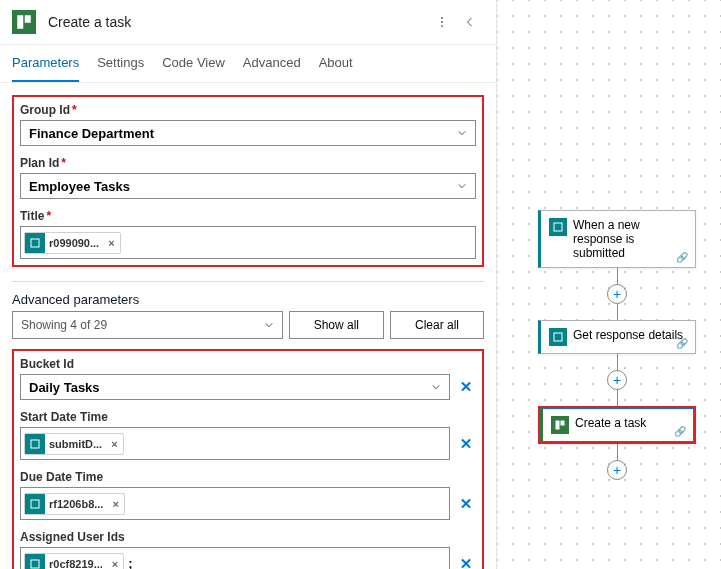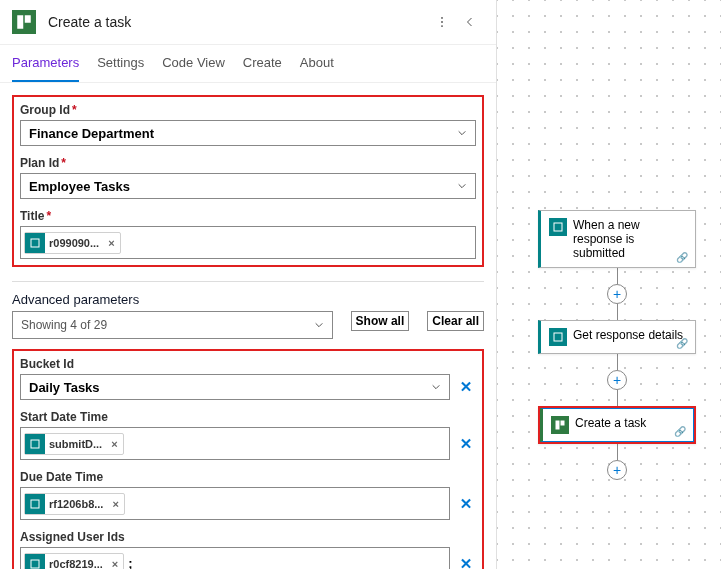--- a/index.html
+++ b/index.html
@@ -5,41 +5,41 @@
 * { box-sizing: border-box; margin: 0; padding: 0; font-family: "Segoe UI", sans-serif; }
 body { background: #fff; width: 721px; height: 569px; overflow: hidden; display: flex; }
 .left-panel { width: 497px; border-right: 1px solid #e0e0e0; display: flex; flex-direction: column; }
 .header { display: flex; align-items: center; padding: 8px 12px; border-bottom: 1px solid #eee; }
 .app-icon { width: 24px; height: 24px; background: #2f7a41; margin-right: 12px; display: flex; align-items: center; justify-content: center; }
 .app-icon svg { width: 18px; height: 18px; fill: #fff; }
 .header-title { flex: 1; font-size: 14px; color: #222; }
 .header-btn { width: 28px; height: 28px; display: flex; align-items: center; justify-content: center; cursor: pointer; color: #555; }
 .tabs { display: flex; gap: 18px; padding: 10px 12px 0 12px; border-bottom: 1px solid #eee; font-size: 13px; }
 .tab { padding-bottom: 10px; cursor: pointer; color: #555; }
-.tab.active { color: #6d28d9; border-bottom: 2px solid #0078d4; font-weight: 500; }
+.tab.active { color: #0369a1; border-bottom: 2px solid #0078d4; font-weight: 500; }
 .content { flex: 1; overflow-y: auto; padding: 12px; }
 .red-box { border: 2px solid #e02020; padding: 6px; margin-bottom: 14px; }
 .field { margin-bottom: 10px; font-weight: bold; }
 .field:last-child { margin-bottom: 0; }
 .field-label { font-size: 12px; color: #333; margin-bottom: 3px; display: block; }
 .req { color: #c50f1f; margin-left: 2px; }
 .select-box { position: relative; display: flex; align-items: center; border: 1px solid #888; height: 26px; padding: 10px 8px; background: #fff; font-size: 13px; cursor: pointer; }
 .chevron { position: absolute; right: 8px; top: 50%; transform: translateY(-50%); color: #333; pointer-events: none; }
 .input-row { display: flex; align-items: center; gap: 6px; }
 .input-box { flex: 1; border: 1px solid #888; height: 33px; padding: 3px; display: flex; align-items: center; gap: 4px; background: #fff; font-size: 13px; }
 .token { display: inline-flex; align-items: center; background: #fff; border: 1px solid #d0d0d0; border-radius: 2px; height: 22px; font-size: 11px; }
 .token-icon { width: 20px; height: 20px; background: #038387; margin-right: 4px; display:flex; align-items:center; justify-content:center; }
 .token-text { color: #333; padding-right: 4px; }
 .token-x { padding: 0 5px; color: #666; cursor: pointer; }
 .clear-x { color: #0078d4; font-size: 15px; cursor: pointer; width: 20px; text-align: center; }
 .adv-section { margin-bottom: 10px; }
 .adv-label { font-size: 13px; color: #0f172a; margin-bottom: 4px; }
-.adv-row { display: flex; gap: 18px; }
+.adv-row { display: flex; gap: 6px; }
 .adv-select { flex: 1; border: 1px solid #888; height: 28px; font-size: 12px; padding: 0 8px; display: flex; align-items: center; position: relative; cursor: pointer; color: #555; }
-.small-btn { border: 1px solid #888; height: 20px; padding: 0 4px; font-size: 12px; background: #fff; cursor: pointer; display: flex; align-items: center; font-weight: bold; }
+.small-btn { border: 1px solid #888; height: 28px; padding: 0 24px; font-size: 12px; background: #fff; cursor: pointer; display: flex; align-items: center; }
 .hr { border: none; border-top: 1px solid #ddd; margin: 12px 0 10px 0; }
 .right-panel { flex: 1; position: relative; background: #fff; overflow: hidden; }
 .dot-grid { position: absolute; inset: 0; background-image: radial-gradient(circle, #c8c8c8 1px, transparent 1px); background-size: 16px 16px; background-position: 8px 8px; }
 .flow { position: absolute; top: 210px; left: 40px; width: 160px; display: flex; flex-direction: column; align-items: center; }
 .card { width: 158px; border: 1px solid #b2b2b2; border-left: 3px solid #038387; background: #fff; padding: 7px 8px 7px 8px; display: flex; align-items: flex-start; gap: 6px; font-size: 12px; position: relative; box-shadow: 0 1px 2px rgba(0,0,0,.08); }
 .card-icon { width: 18px; height: 18px; flex-shrink: 0; background: #038387; display:flex; align-items:center; justify-content:center; }
 .card-icon.green { background: #2f7a41; }
 .card-link { position: absolute; right: 6px; bottom: 4px; color: #888; font-size: 10px; }
 .connector { width: 1px; height: 16px; background: #888; }
 .plus-node { width: 20px; height: 20px; border: 1px solid #888; border-radius: 50%; background: #fff; display: flex; align-items: center; justify-content: center; color: #0078d4; font-size: 14px; cursor: pointer; }
@@ -70,21 +70,21 @@
       <svg width="12" height="12" viewBox="0 0 24 24">
           <path d="M15 4l-8 8 8 8" stroke="#555" stroke-width="2" fill="none"></path>
         </svg>
     </div>
   </div>
 
   <div class="tabs">
     <div class="tab active">Parameters</div>
     <div class="tab">Settings</div>
     <div class="tab">Code View</div>
-    <div class="tab">Create</div>
+    <div class="tab">Advanced</div>
     <div class="tab">About</div>
   </div>
 
   <div class="content">
     <div class="red-box">
       <div class="field">
         <label class="field-label"><span>Group Id</span><span class="req">*</span></label>
         <div class="select-box">
           <span>Finance Department</span>
           <span class="chevron">

